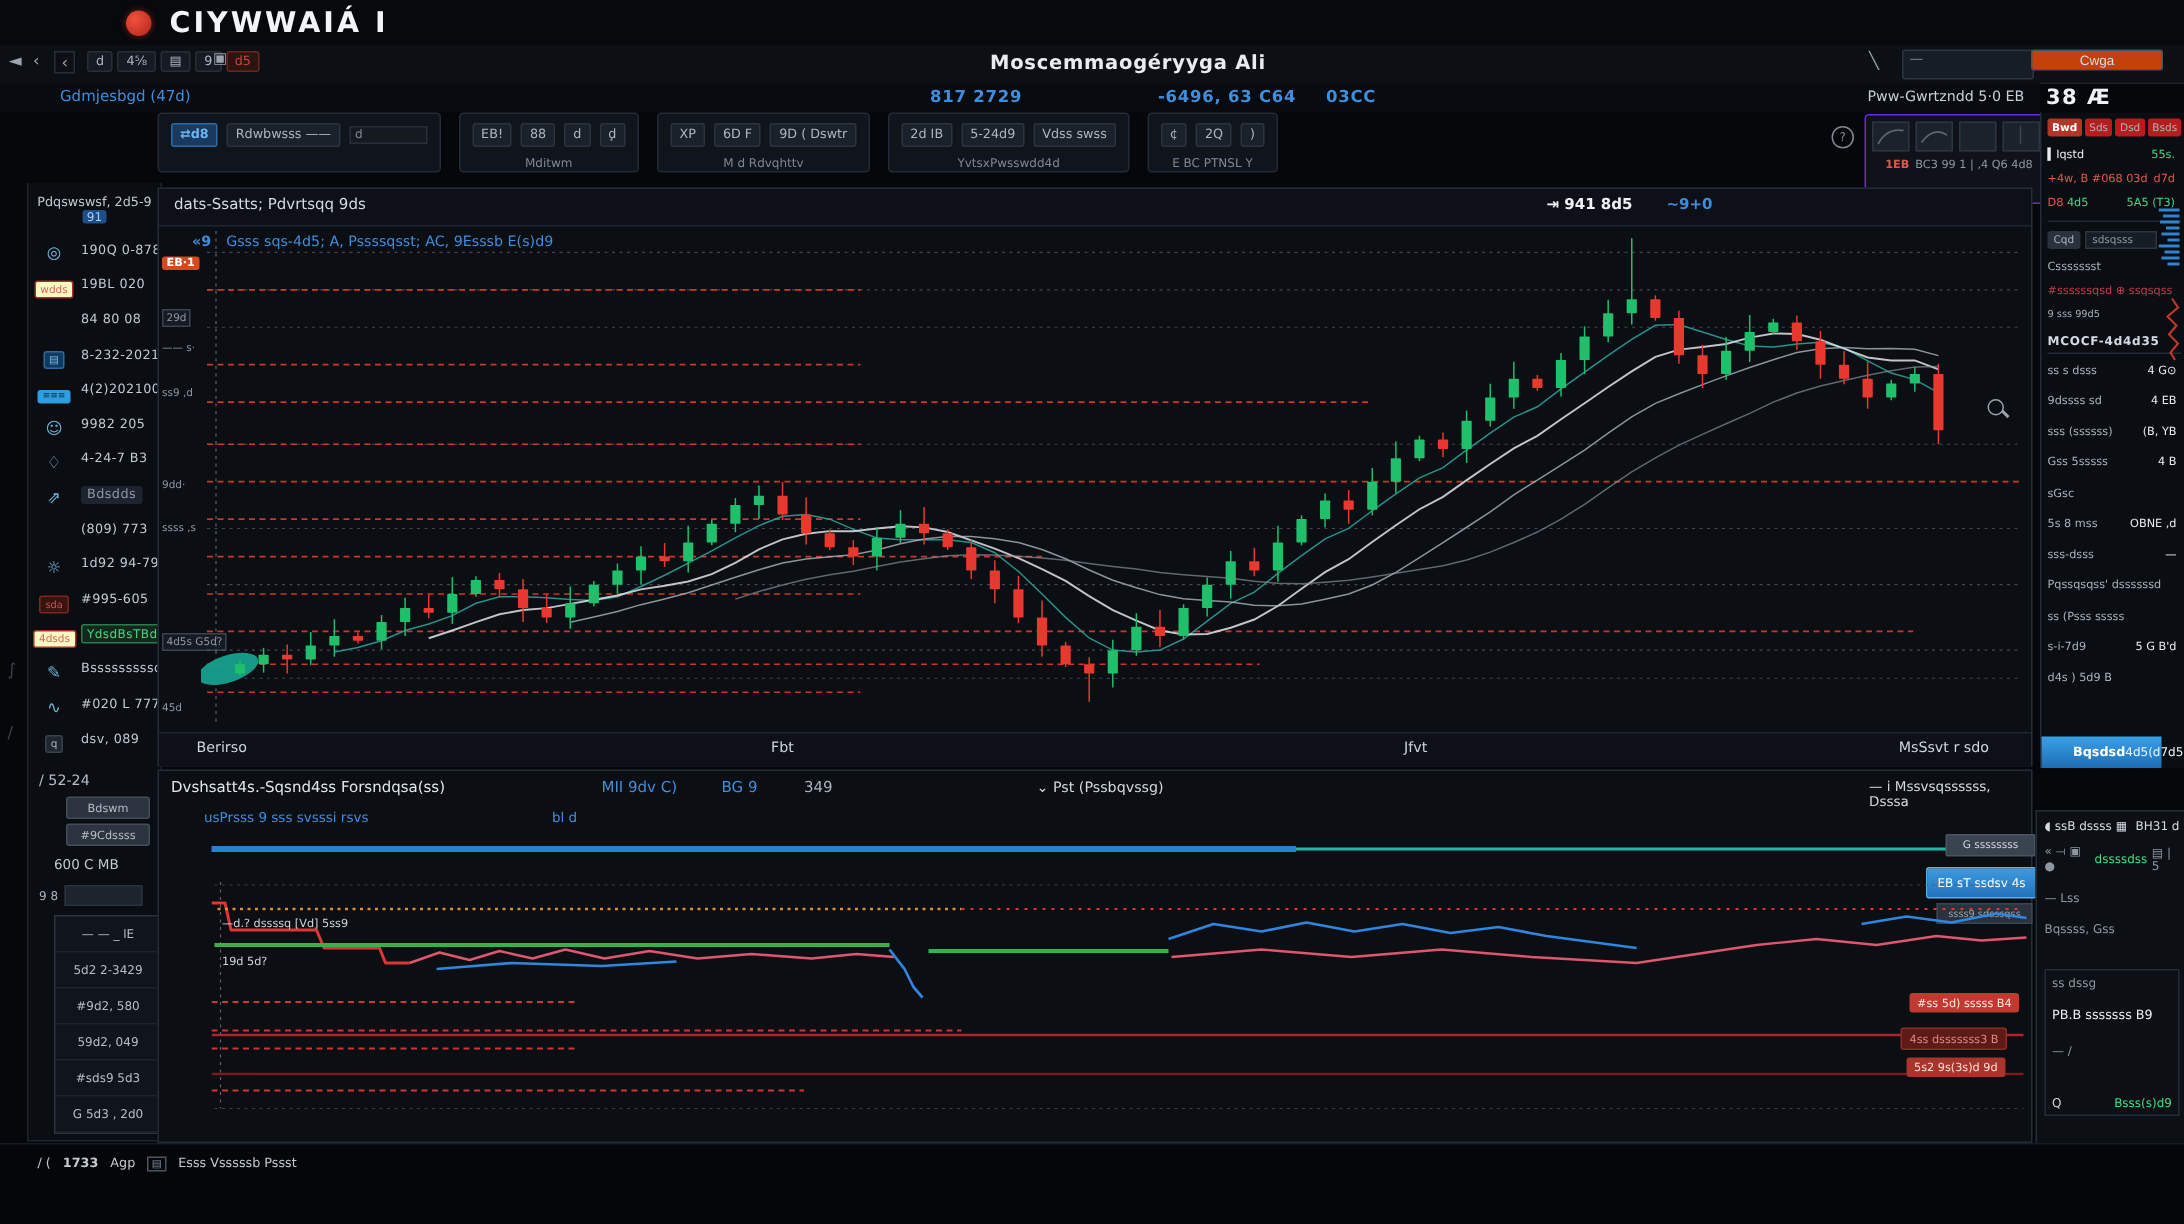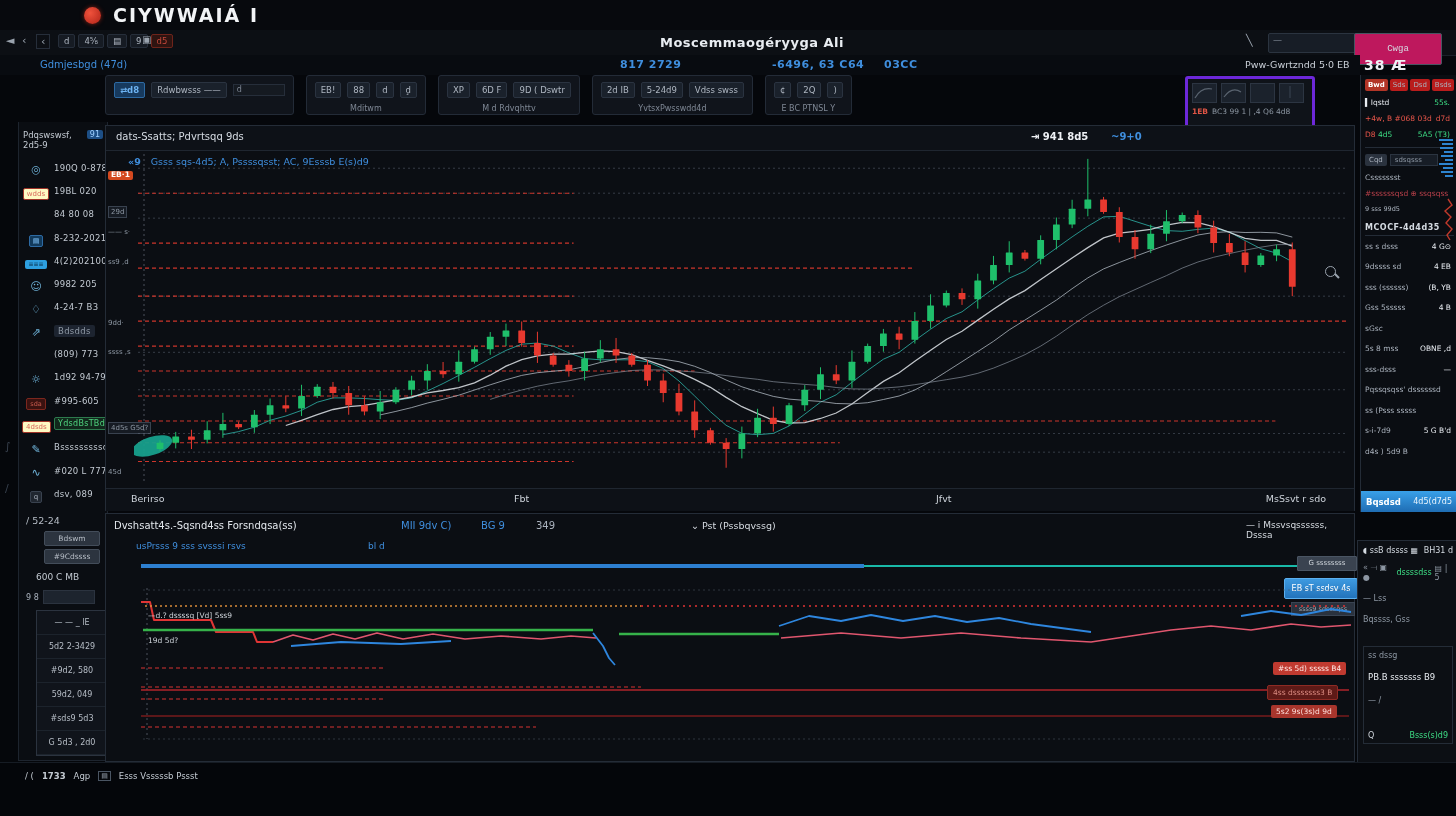--- a/index.html
+++ b/index.html
@@ -13,47 +13,47 @@
   .apptitle{margin-left:12px;font-size:19px;font-weight:bold;letter-spacing:2px;color:#f2f4f6;}
   
   #menubar{left:0;top:30px;width:1456px;height:25px;background:#0c0f14;border-bottom:1px solid #1b212a;}
   #menubar .tok{position:absolute;top:4px;font-size:11px;color:#9aa3ae;}
   .mini-btn{display:inline-block;background:#161b23;border:1px solid #262e3a;border-radius:2px;
             font-size:8.5px;color:#aeb6c1;padding:1px 5px;margin-right:3px;vertical-align:top;}
   .mini-btn.red{background:#2e1411;border-color:#6e241b;color:#c4473a;}
   .center-title{position:absolute;left:660px;top:5px;font-size:13px;font-weight:bold;color:#e8ecf1;letter-spacing:.5px;}
   .searchbox{position:absolute;left:1268px;top:3px;width:78px;height:16px;background:#171d26;
              border:1px solid #2b3440;border-radius:2px;font-size:9px;color:#7e8794;padding:1px 4px;}
-  .searchbtn{position:absolute;left:1354px;top:3px;width:88px;height:32px;background:#be185d;
-             border:1px solid #4a5563;border-radius:2px;font-size:9px;color:#d5dbe2;font-family:Liberation Mono, monospace;}
+  .searchbtn{position:absolute;left:1354px;top:3px;width:88px;height:14px;background:#c2410c;
+             border:1px solid #4a5563;border-radius:2px;font-size:9px;color:#d5dbe2;font-family:Liberation Sans, sans-serif;}
   
   #linkrow{left:0;top:55px;width:1360px;height:20px;background:#080b10;}
   #linkrow .lv{position:absolute;top:3px;font-size:11px;font-weight:bold;color:#3f8edd;letter-spacing:.5px;}
   #linkrow a{position:absolute;left:40px;top:4px;font-size:10px;color:#3f8edd;text-decoration:none;}
   #linkrow .rnote{position:absolute;left:1245px;top:4px;font-size:9.5px;color:#c9cfd7;}
   #paneltitle{left:1364px;top:57px;font-size:14px;font-weight:bold;color:#eef1f5;letter-spacing:1px;}
   
   #toolbar{left:105px;top:75px;width:1112px;height:50px;display:flex;gap:12px;align-items:flex-start;}
   .tb-group{position:relative;background:#10141b;border:1px solid #232b37;border-radius:3px;
             padding:4px 8px 14px 8px;display:flex;gap:6px;align-items:center;min-height:20px;}
   .tb-group .cap{position:absolute;left:0;right:0;bottom:1px;text-align:center;font-size:8px;color:#7e8794;}
   .tb-btn{background:#1a212b;border:1px solid #2a3340;border-radius:2px;color:#aeb6c1;
           font-size:8.5px;padding:2px 5px;font-family:inherit;white-space:nowrap;}
   .tb-btn.accent{background:#173a5e;border-color:#2d6aa3;color:#6db3f2;font-weight:bold;}
   .tb-input{background:#151a21;border:1px solid #262e3a;width:44px;height:10px;font-size:8px;color:#7e8794;padding:0 3px;}
   #help-icon{left:1221px;top:84px;width:13px;height:13px;border:1.4px solid #7e8794;border-radius:50%;
              color:#7e8794;font-size:8px;text-align:center;line-height:13px;}
-  #infopanel{left:1185px;top:76px;width:116px;height:52px;background:#0f1319;border:3px solid #6d28d9;border-radius:3px;padding:4px 4px 2px;}
+  #infopanel{left:1243px;top:76px;width:116px;height:52px;background:#0f1319;border:1px solid #6d28d9;border-radius:3px;padding:4px 4px 2px;text-align:center;}
   .thumbrow{display:flex;gap:4px;}
   .thumb{width:23px;height:18px;background:#1b222c;border:1px solid #2c3542;}
   .statrow{margin-top:4px;font-size:7.5px;color:#8d97a3;white-space:nowrap;}
   .statrow .first{color:#e05545;font-weight:bold;margin-right:4px;}
   
   #watchlist{left:18px;top:122px;width:88px;height:638px;background:#0a0d12;border:1px solid #1d242e;border-top:none;}
-  .wl-head{display:flex;align-items:flex-start;justify-content:space-between;padding:8px 4px 6px;}
+  .wl-head{display:flex;align-items:center;justify-content:space-between;padding:8px 4px 6px;flex-direction:column;}
   .wl-head .t{font-size:8.5px;color:#c3cad2;}
   .wl-head .b{background:#1d4f86;color:#9fd0ff;font-size:8px;border-radius:2px;padding:0 3px;}
   .wl-row{display:flex;align-items:center;height:23.3px;padding:0 3px;gap:4px;}
   .wl-ic{width:28px;min-width:28px;text-align:center;}
   .wl-glyph{color:#6fb3d9;font-size:11px;}
   .wl-badge{display:inline-block;font-size:7px;border-radius:2px;padding:1px 3px;}
   .wl-badge.red{background:#fef9c3;border:1px solid #a03328;color:#d8695c;}
   .wl-badge.red-sm{background:#3a1210;border:1px solid #7c271e;color:#c65a4d;font-size:6.5px;}
   .wl-badge.blue{background:#123a5c;border:1px solid #2d6aa3;color:#7fc0f5;}
   .wl-badge.sky{background:#2d9fe0;color:#06273f;font-size:6px;line-height:1.1;}
@@ -117,22 +117,22 @@
   .grn{color:#3ddc84;} .redt{color:#e8564a;} .teal{color:#2aa198;} .bluet{color:#3f8edd;} .wht{color:#e8ecf1;}
   .mk-div{border-top:1px solid #242c37;margin:8px 0 6px;}
   .mk-tab2row{display:flex;gap:3px;align-items:center;}
   .mk-chip{background:#2a323e;color:#aab2bd;font-size:7px;padding:2px 4px;border-radius:2px;}
   .mk-inp{background:#171d26;border:1px solid #2b3440;font-size:7px;color:#8d97a3;padding:1px 4px;width:38px;}
   .mk-note{margin-top:7px;font-size:7.5px;color:#aab2bd;}
   .mk-note.red2{color:#b9404a;}
   .mk-sec{margin-top:10px;font-size:8px;font-weight:bold;color:#d5dbe2;border-bottom:1px solid #242c37;padding-bottom:3px;letter-spacing:.5px;}
   .kv{display:flex;justify-content:space-between;align-items:center;height:20.5px;font-size:7.5px;padding-right:3px;white-space:nowrap;}
   .kv .k{color:#aab2bd;} .kv .v{color:#e8ecf1;}
-  .mk-button{position:absolute;left:0;bottom:0;width:96px;height:21px;background:linear-gradient(#39a0e8,#1f6db4);
-             display:flex;justify-content:space-between;align-items:center;padding:0 5px;box-sizing:border-box;}
+  .mk-button{position:absolute;left:0;bottom:0;width:80px;height:21px;background:linear-gradient(#39a0e8,#1f6db4);
+             display:flex;justify-content:space-between;align-items:center;padding:0 21px;box-sizing:border-box;}
   .mk-button .bl{font-size:8.5px;font-weight:bold;color:#fff;}
   .mk-button .br{font-size:8px;color:#eaf4fd;}
   .histo{position:absolute;right:1px;top:62px;}
   .spark{position:absolute;right:1px;top:122px;}
   
   #logpanel{left:1357px;top:540px;width:99px;height:222px;background:#0c0f14;border-left:1px solid #242c37;
             border-top:1px solid #242c37;box-sizing:border-box;padding:5px 3px 0 5px;font-size:8px;}
   .log-title{display:flex;justify-content:space-between;color:#d5dbe2;}
   .log-icons{margin-top:8px;color:#8d97a3;display:flex;gap:3px;align-items:center;}
   .log-lbl{margin-top:12px;color:#8d97a3;}

